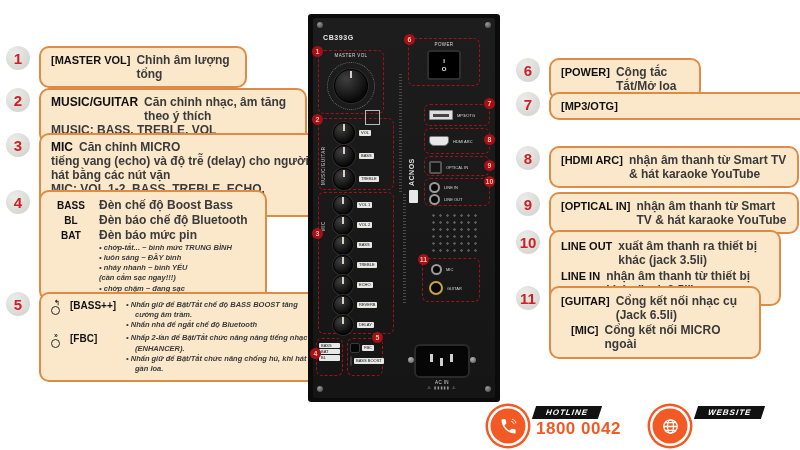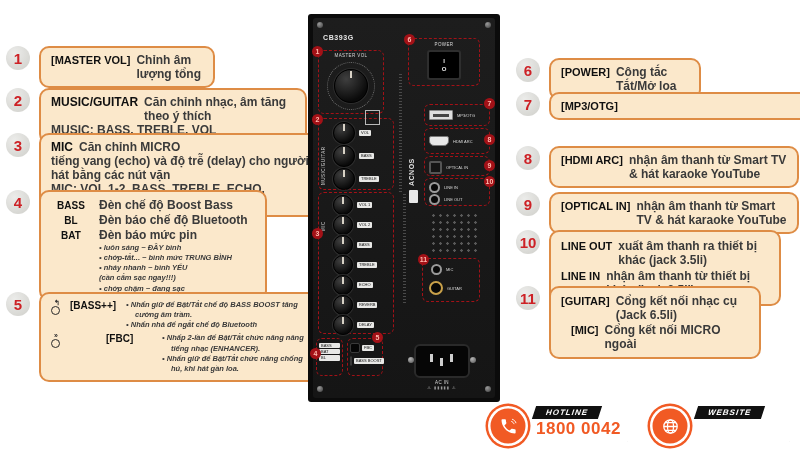--- a/index.html
+++ b/index.html
@@ -72,21 +72,21 @@
   .badge .circ{position:absolute;left:0;top:0;width:40px;height:40px;border-radius:50%;background:#f15a24;
        box-shadow:inset 0 0 0 2.5px #fff, 0 0 0 2.5px #f15a24;display:flex;align-items:center;justify-content:center;}
 </style>
 </head>
 <body>
 
 <div class="stage">
 
   <div class="co" style="left:6px;top:46px;">
     <div class="num">1</div>
-    <div class="box inline" style="width:176px;">
+    <div class="box inline" style="width:208px;">
       <span class="lbl">[MASTER VOL]</span>
       <span class="desc">Chỉnh âm lượng tổng</span>
     </div>
   </div>
 
   <div class="co" style="left:6px;top:88px;">
     <div class="num">2</div>
     <div class="box" style="width:268px;">
       <div class="inline">
         <span class="lbl big">MUSIC/GUITAR</span>
@@ -117,22 +117,22 @@
       </div>
       <div class="trow">
         <span class="term t40">BL</span>
         <span class="desc">Đèn báo chế độ Bluetooth</span>
       </div>
       <div class="trow">
         <span class="term t40">BAT</span>
         <span class="desc">Đèn báo mức pin</span>
       </div>
       <div class="subblts" style="margin-left:48px;">
+        <div class="blt">• chớp-tắt... ~ bình mức TRUNG BÌNH</div>
         <div class="blt">• luôn sáng ~ ĐẦY bình</div>
-        <div class="blt">• chớp-tắt... ~ bình mức TRUNG BÌNH</div>
         <div class="blt">• nháy nhanh ~ bình YẾU</div>
         <div class="blt">(cần cắm sạc ngay!!!)</div>
         <div class="blt">• chớp chậm ~ đang sạc</div>
       </div>
     </div>
   </div>
 
   <div class="co" style="left:6px;top:292px;">
     <div class="num">5</div>
     <div class="box" style="width:286px;">
@@ -145,21 +145,21 @@
         <span>
           <span class="blt" style="display:block;">• Nhấn giữ để Bật/Tắt chế độ BASS BOOST tăng cường âm trầm.</span>
           <span class="blt" style="display:block;">• Nhấn nhả để ngắt chế độ Bluetooth</span>
         </span>
       </div>
       <div class="trow" style="align-items:flex-start;margin-top:3px;">
         <span class="picon">
             <span class="arr">»</span>
             <span class="ring"></span>
           </span>
-        <span class="term" style="width:48px;text-align:left;margin-left:36px;">[FBC]</span>
+        <span class="term" style="width:48px;text-align:left;">[FBC]</span>
         <span>
           <span class="blt" style="display:block;">• Nhấp 2-lần để Bật/Tắt chức năng nâng tiếng nhạc (ENHANCER).</span>
           <span class="blt" style="display:block;">• Nhấn giữ để Bật/Tắt chức năng chống hú, khi hát gần loa.</span>
         </span>
       </div>
     </div>
   </div>
 
   <div class="co" style="left:516px;top:58px;">
     <div class="num">6</div>

